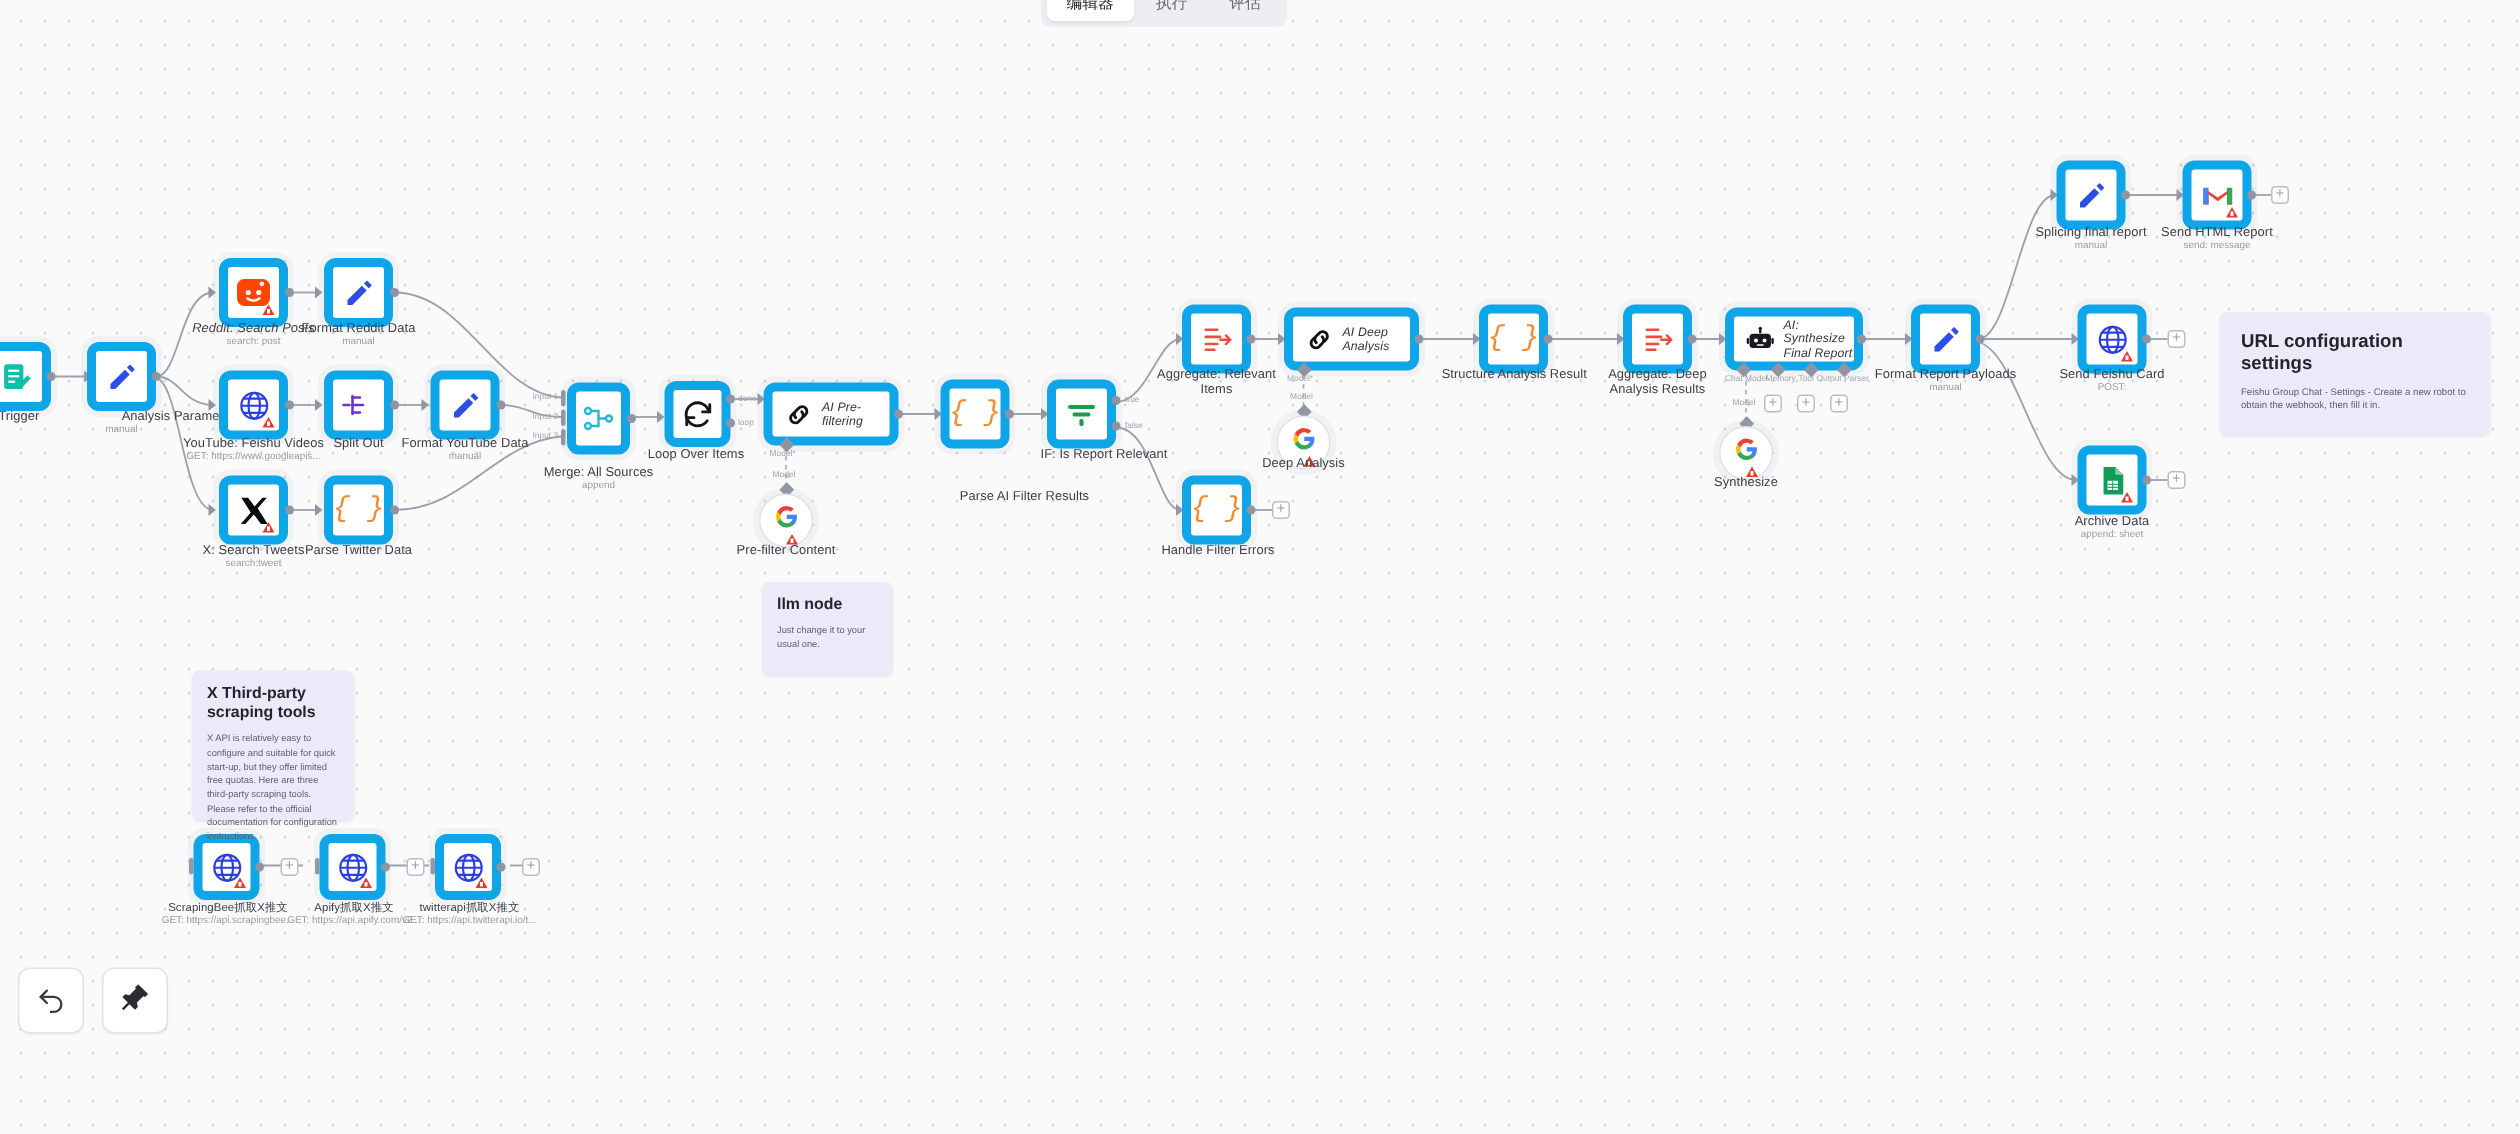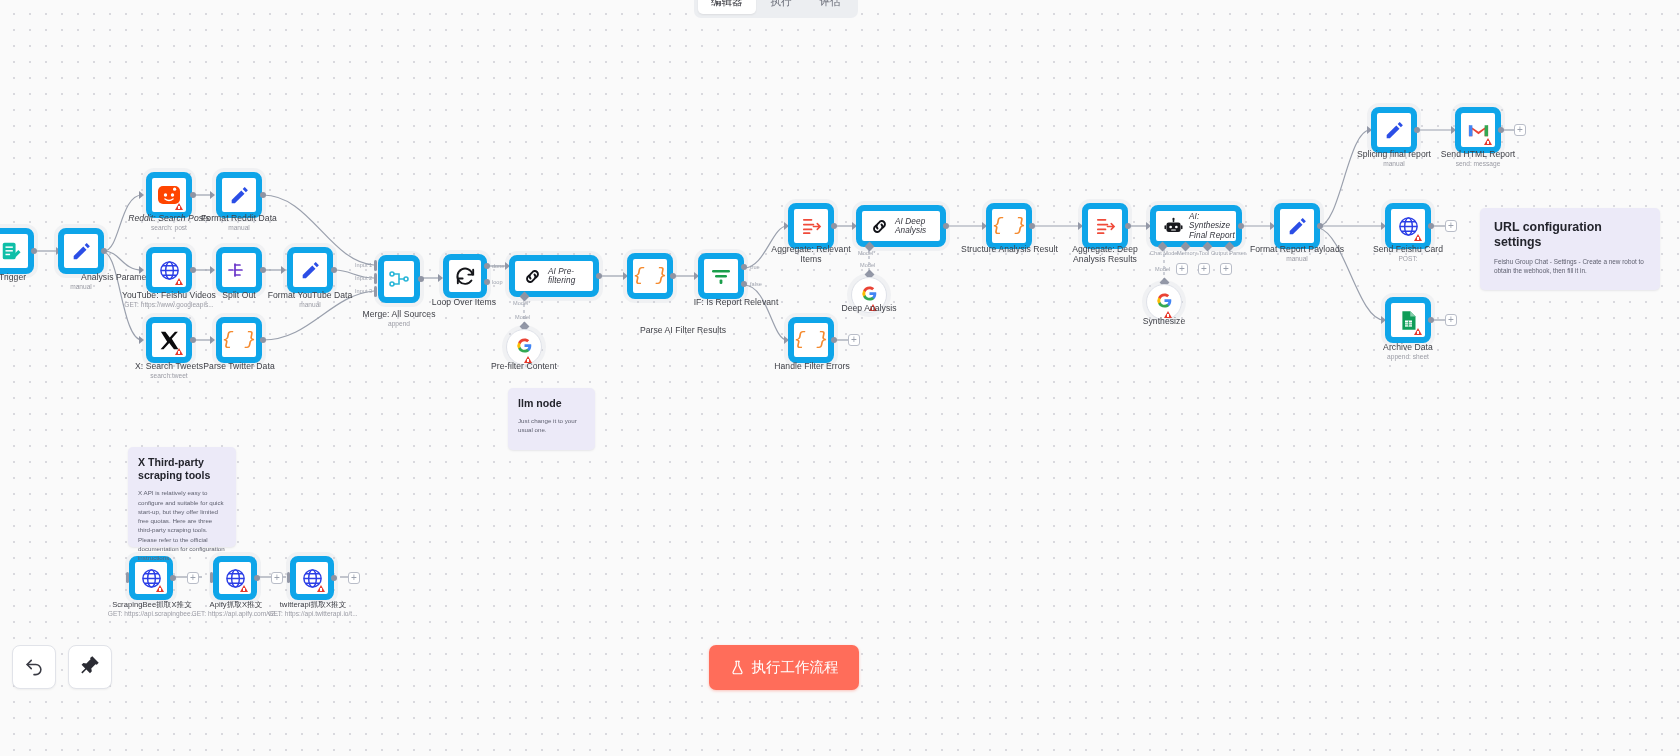--- a/index.html
+++ b/index.html
@@ -672,29 +672,20 @@
     <h4>URL configuration settings</h4>
     <p>Feishu Group Chat - Settings - Create a new robot to obtain the webhook, then fill it in.</p>
   </div>
 
   <div class="tabbar">
     <div class="tab active">编辑器</div>
     <div class="tab">执行</div>
     <div class="tab">评估</div>
   </div>
 
-  <div class="runbtn">
-    <span>
-      <svg width="15" height="15" viewBox="0 0 24 24" fill="none" stroke="#fff" stroke-width="1.8" stroke-linecap="round" stroke-linejoin="round">
-          <path d="M9 2h6"></path>
-          <path d="M10 2v7L5 19a2 2 0 001.8 3h10.4A2 2 0 0019 19l-5-10V2"></path>
-        </svg>
-    </span>
-    <span>执行工作流程</span>
-  </div>
 
   <div class="ctlbtn" style="left:12px;top:645px;">
     <span>
       <svg width="22" height="22" viewBox="0 0 24 24" fill="none" stroke="#3a3b44" stroke-width="1.7" stroke-linecap="round" stroke-linejoin="round">
           <path d="M9 7L4.5 11.5 9 16"></path>
           <path d="M4.5 11.5H14a5.5 5.5 0 010 11h-2"></path>
         </svg>
     </span>
   </div>
   <div class="ctlbtn" style="left:68px;top:645px;">

